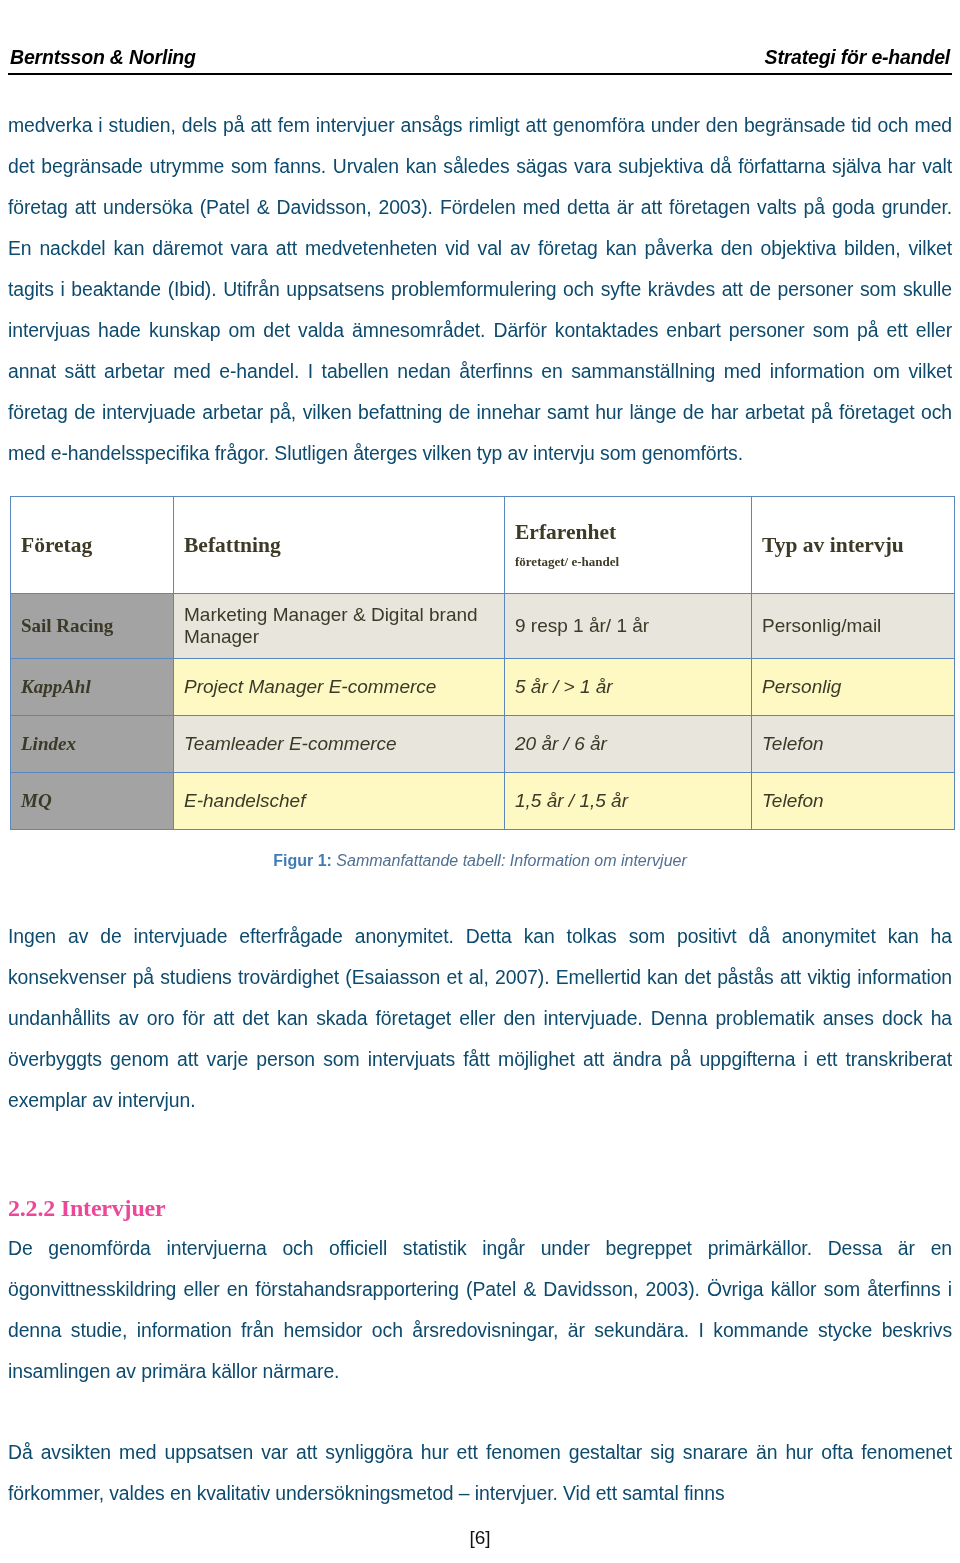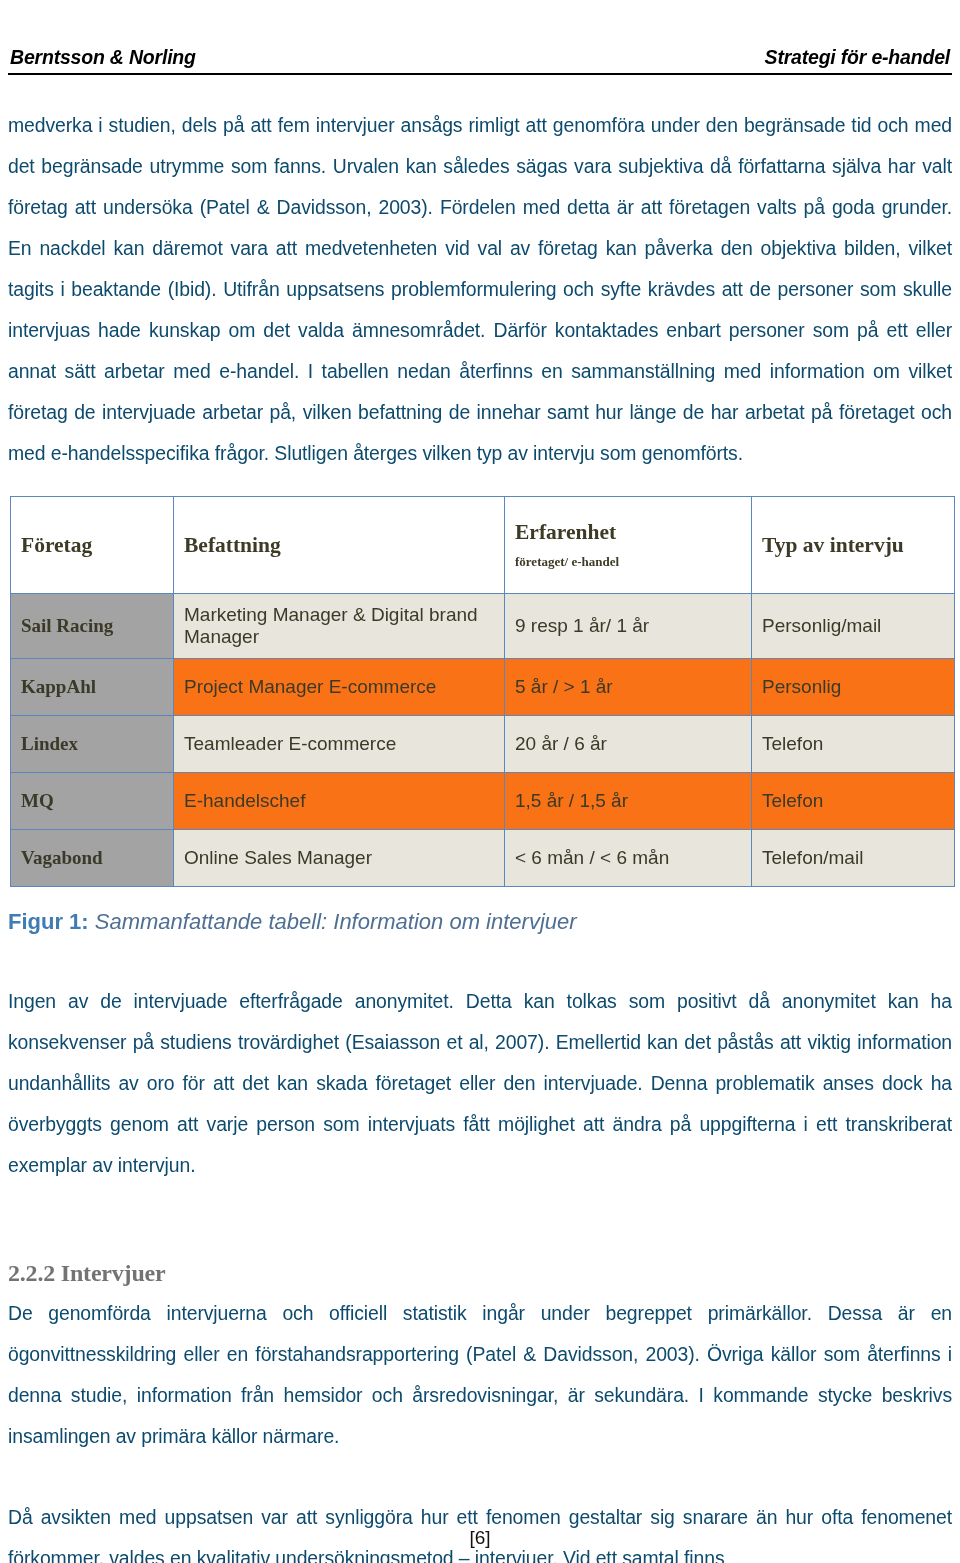--- a/index.html
+++ b/index.html
@@ -101,44 +101,45 @@
     font-size: 21px;
     background: #a3a3a3;
     color: #3d3b26;
   }
   td.data-cell {
     font-family: "Liberation Sans", sans-serif;
     font-size: 19px;
     color: #3b3a2c;
   }
   tr.shaded td.data-cell { background: #e8e6dc; }
-  tr.plain  td.data-cell { background: #f97316; }
+  tr.plain  td.data-cell { background: #fef9c3; }
   tr.r-sail td { height: 52px; }
-  tr.r-norm td { height: 44px; }
+  tr.r-norm td { height: 44px; font-style: italic; }
 
   .figure-caption {
-    font-size: 22px;
+    text-align: center;
+    font-size: 16px;
     margin: 22px 0 0 0;
     color: #4a7ab5;
   }
   .figure-caption .cap-label {
     font-weight: bold;
     color: #3f7cb4;
   }
   .figure-caption .cap-text {
     font-style: italic;
     color: #4f6f93;
   }
 
   
   h2.section-heading {
     font-family: "Liberation Serif", serif;
     font-weight: bold;
     font-size: 24px;
-    color: #737373;
+    color: #ec4899;
     margin: 34px 0 6px 0;
     letter-spacing: -0.2px;
   }
 
   
   .page-number {
     position: absolute;
     bottom: 14px;
     left: 0;
     width: 960px;
@@ -206,26 +207,20 @@
           <td class="data-cell">Teamleader E-commerce</td>
           <td class="data-cell">20 år / 6 år</td>
           <td class="data-cell">Telefon</td>
         </tr>
         <tr class="plain r-norm">
           <td class="company-cell">MQ</td>
           <td class="data-cell">E-handelschef</td>
           <td class="data-cell">1,5 år / 1,5 år</td>
           <td class="data-cell">Telefon</td>
         </tr>
-        <tr class="shaded r-norm">
-          <td class="company-cell">Vagabond</td>
-          <td class="data-cell">Online Sales Manager</td>
-          <td class="data-cell">&lt; 6 mån / &lt; 6 mån</td>
-          <td class="data-cell">Telefon/mail</td>
-        </tr>
       </tbody>
     </table>
 
     <div class="figure-caption">
       <span class="cap-label">Figur 1:</span>
       <span class="cap-text">Sammanfattande tabell: Information om intervjuer</span>
     </div>
   </div>
 
   <div class="spacer-lg"></div>

